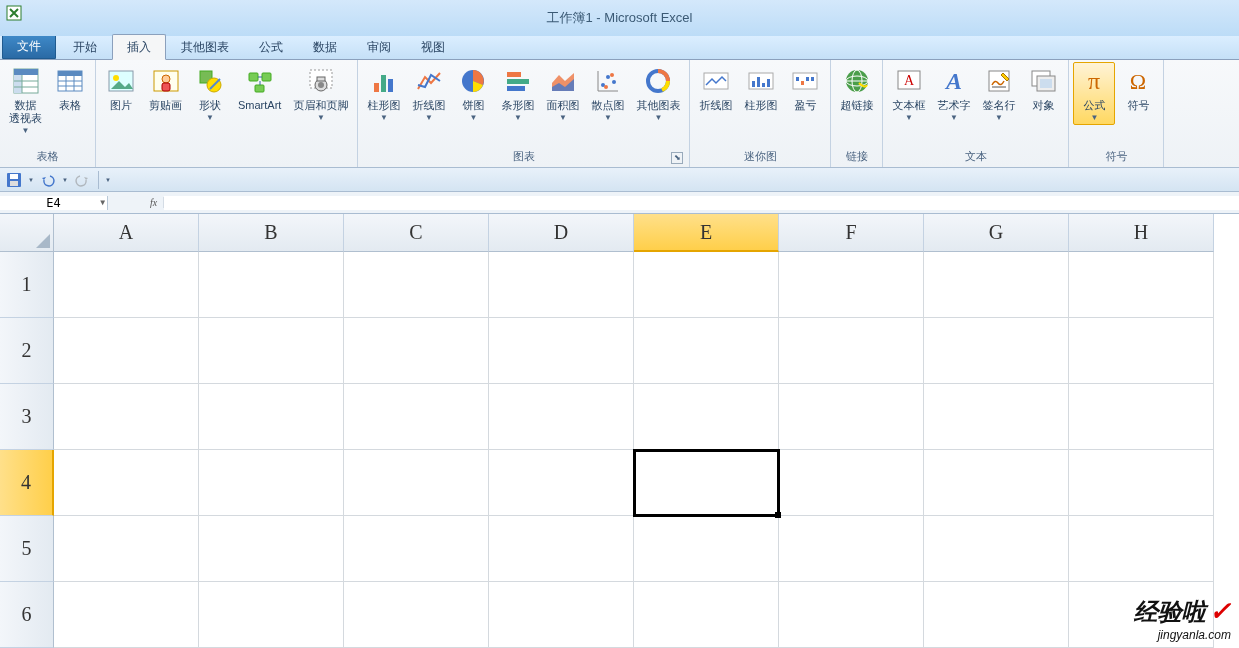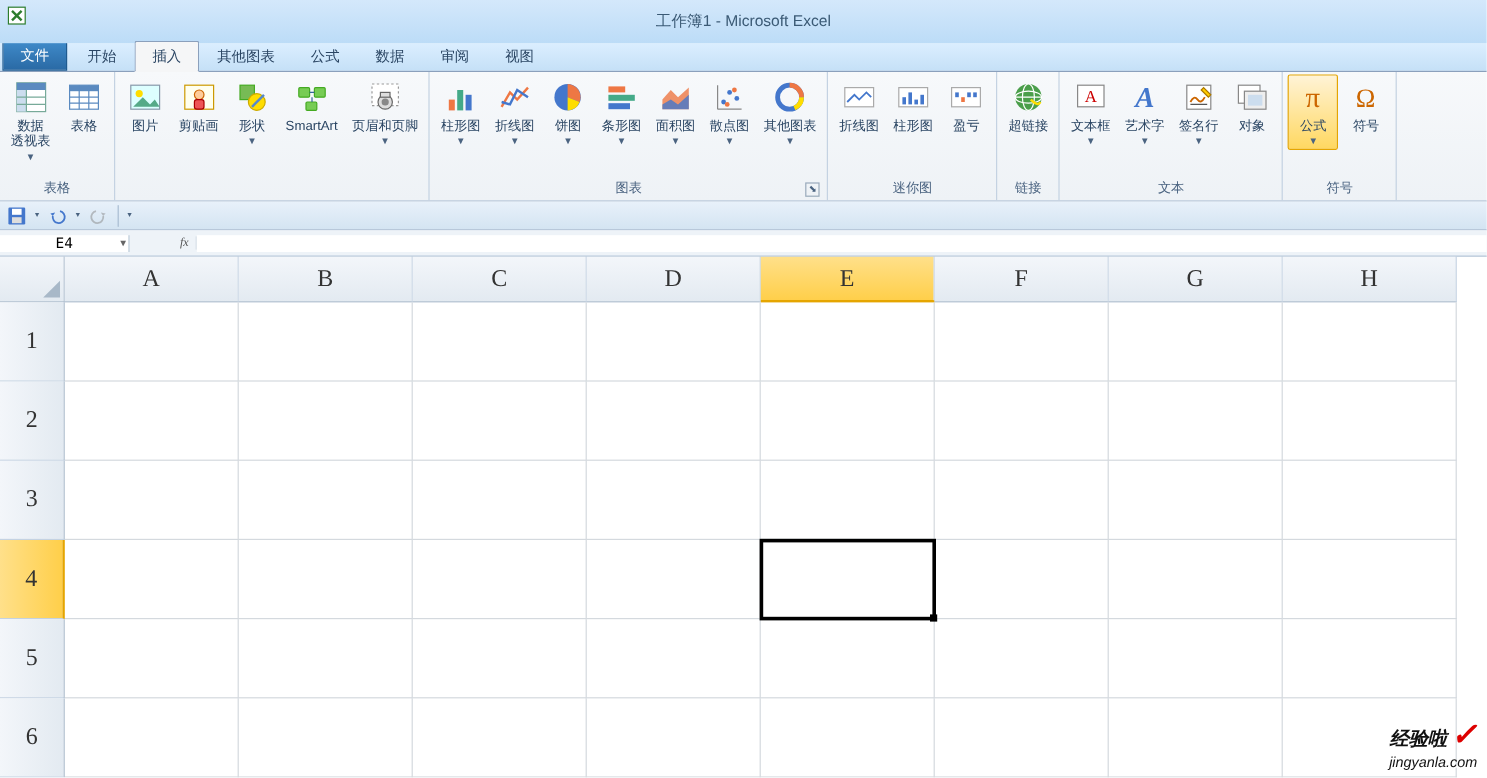--- a/index.html
+++ b/index.html
@@ -58,21 +58,21 @@
 .row-h.sel { background: linear-gradient(90deg, #ffe08a, #ffcf4a); border-right: 2px solid #e5a500; }
 
 .cells { position: absolute; left: 54px; top: 38px; right: 0; bottom: 0; }
 .row { display: flex; height: 66px; }
 .cell { width: 145px; border-right: 1px solid #d4d9de; border-bottom: 1px solid #d4d9de; }
 .cell.active { outline: 3px solid #000; outline-offset: -2px; position: relative; }
 .cell.active::after { content: ''; position: absolute; right: -3px; bottom: -3px; width: 6px; height: 6px; background: #000; }
 
 
 .watermark { position: absolute; right: 8px; bottom: 6px; text-align: right; font-style: italic; }
-.watermark .wm1 { font-size: 16px; font-weight: bold; color: #111; text-shadow: 1px 1px 0 #fff; }
+.watermark .wm1 { font-size: 24px; font-weight: bold; color: #111; text-shadow: 1px 1px 0 #fff; }
 .watermark .tick { color: #d00; font-size: 26px; font-weight: bold; }
 .watermark .wm2 { font-size: 12px; color: #111; text-shadow: 1px 1px 0 #fff; }
 
 svg { display: block; }
 </style>
 </head>
 <body>
 
 <div class="title-bar">
   <span class="app-icon">

